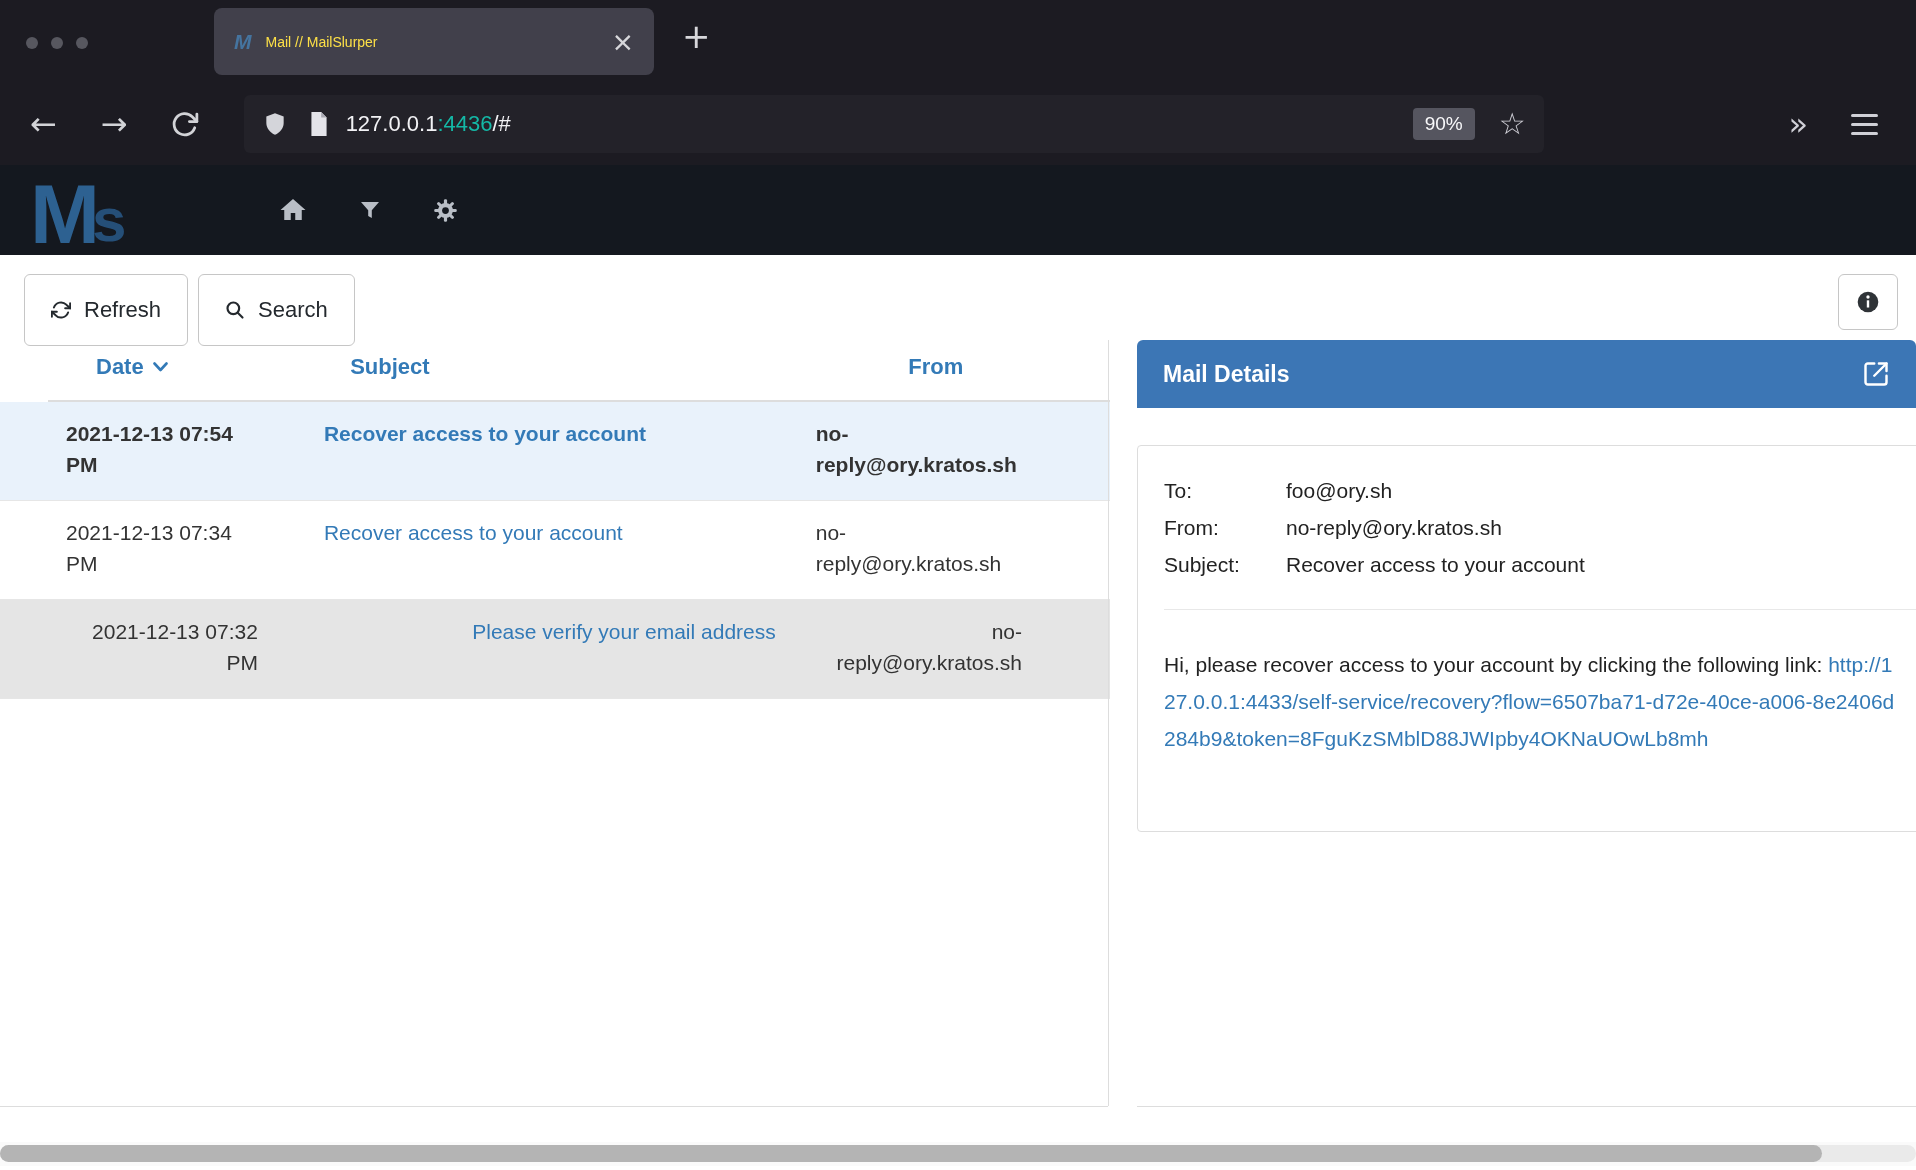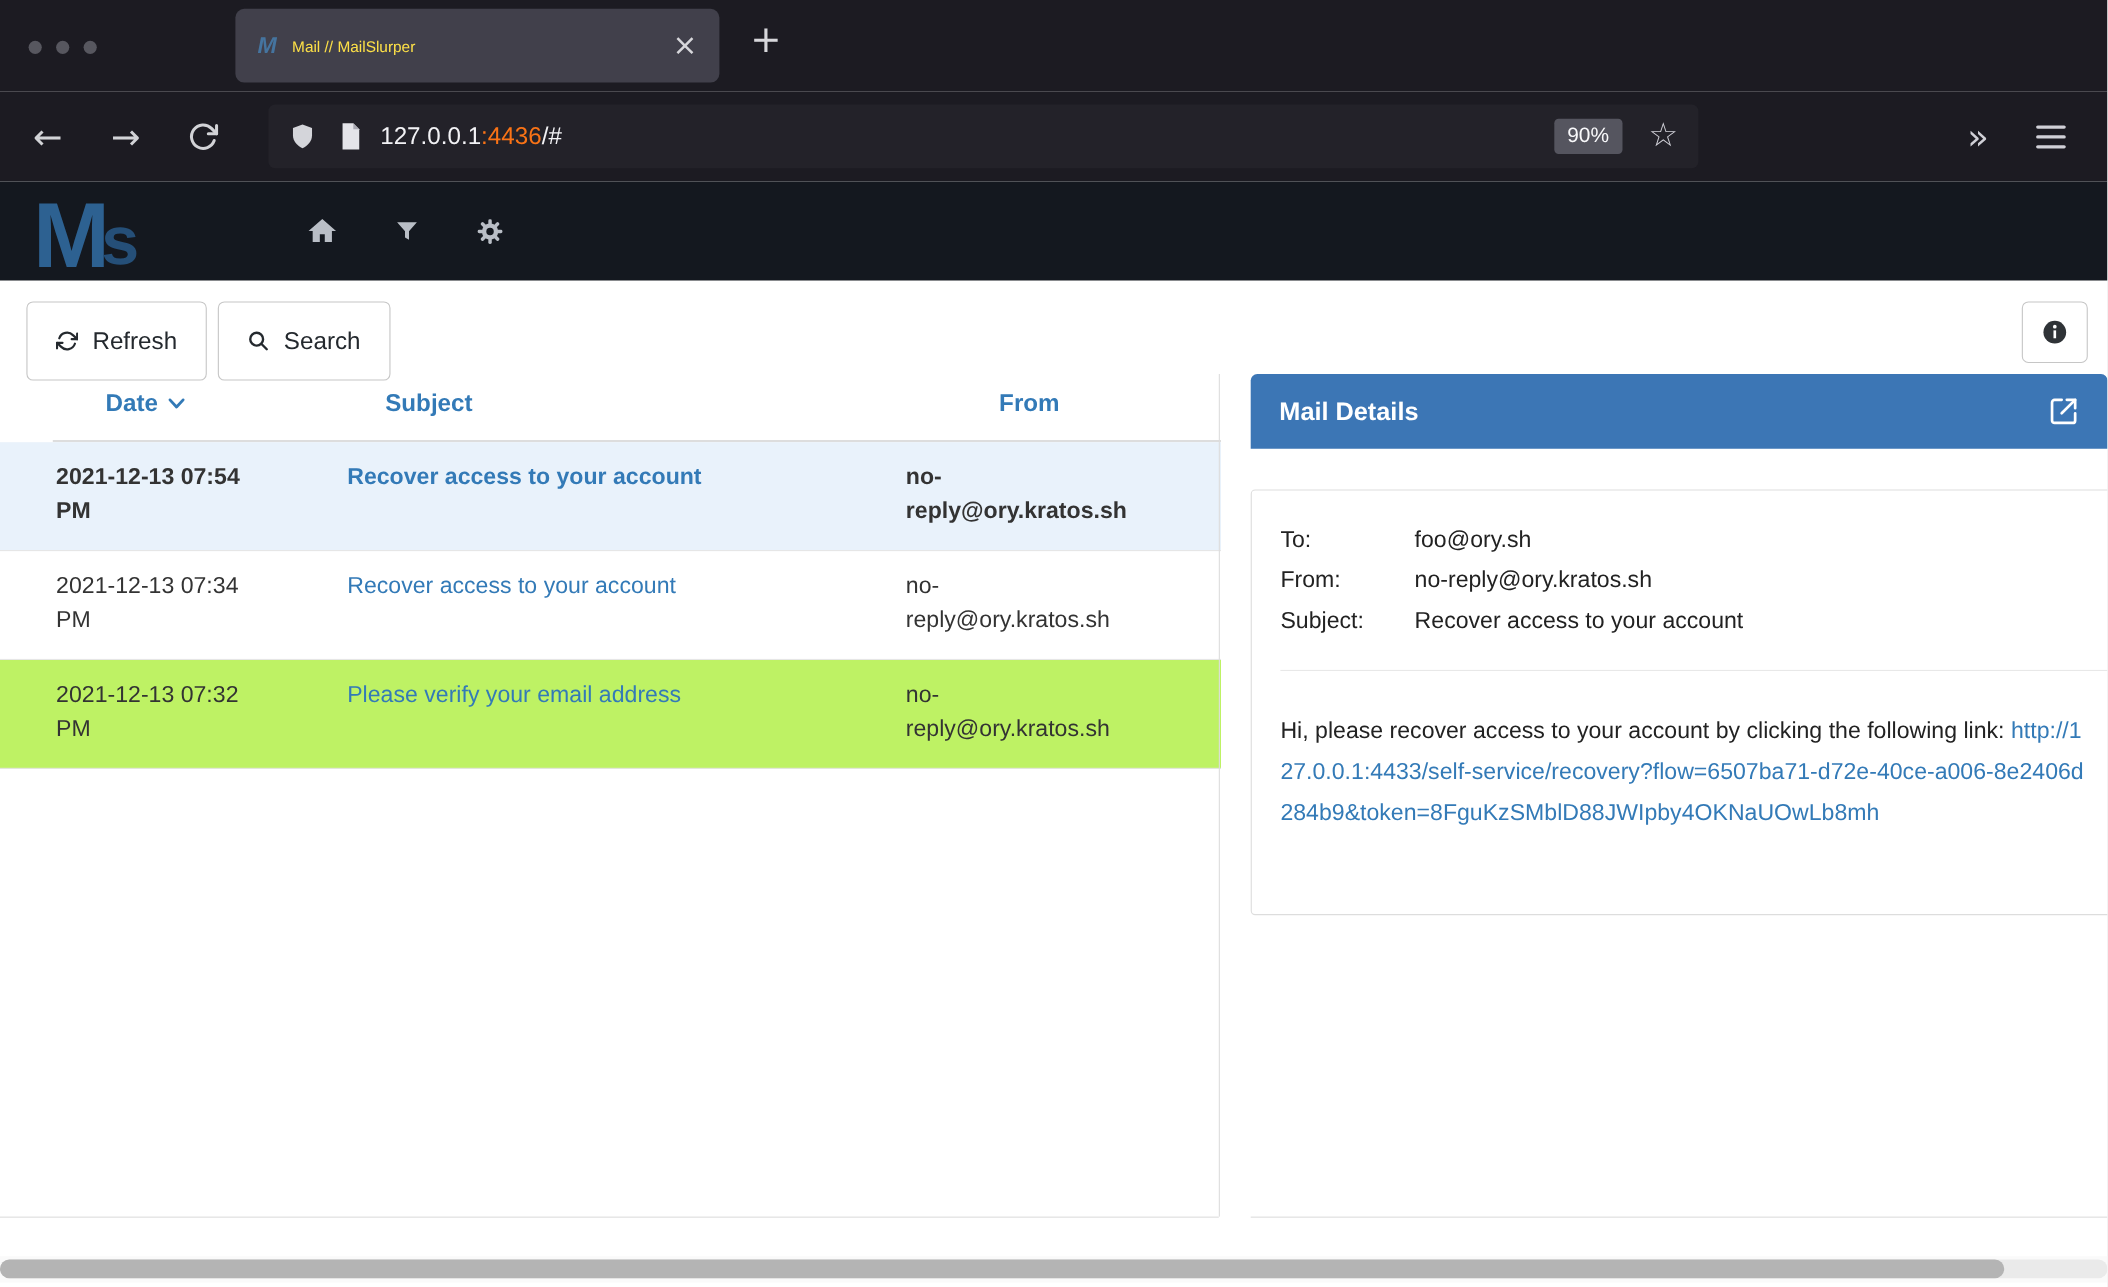--- a/index.html
+++ b/index.html
@@ -20,21 +20,21 @@
   .navbar{position:absolute;left:0;top:83px;width:100%;height:82px;background:#1c1b22;
           display:flex;align-items:center;}
   .glyph{font-family:"DejaVu Sans",sans-serif;}
   .nav-arrow{font-size:32px;color:#d2d3d7;line-height:1;}
   .nav-back{margin-left:30px;}
   .nav-fwd{margin-left:44px;}
   .nav-reload{margin-left:42px;display:flex;}
   .urlbar{margin-left:44px;width:1300px;height:58px;background:#232229;border-radius:6px;
           display:flex;align-items:center;padding:0 18px;box-sizing:border-box;}
   .url-text{font-size:22px;color:#f2f2f5;margin-left:16px;white-space:nowrap;}
-  .url-dim{color:#f97316;}
+  .url-dim{color:#14b8a6;}
   .zoom-chip{margin-left:auto;background:#55555f;color:#f9f9fb;border-radius:4px;
              padding:5px 12px;font-size:19px;}
   .star{font-size:30px;color:#d0d0d7;margin-left:24px;line-height:1;}
   .more{position:absolute;right:108px;font-size:32px;color:#d0d0d7;line-height:1;}
   .menu-icon{position:absolute;right:38px;display:flex;flex-direction:column;gap:6px;}
   .menu-icon span{display:block;width:27px;height:3px;background:#d0d0d7;border-radius:2px;}
 
   
   .appheader{position:absolute;left:0;top:165px;width:100%;height:90px;background:#14181f;}
   .logo{position:absolute;left:30px;top:0;height:90px;display:flex;align-items:flex-end;}
@@ -53,24 +53,24 @@
   
   .list{position:absolute;left:0;top:334px;width:1110px;}
   .list-head{display:flex;height:66px;align-items:center;border-bottom:2px solid #ddd;
              font-weight:bold;color:#337ab7;font-size:22px;margin-left:48px;}
   .col-date{width:314px;padding-left:48px;padding-right:66px;box-sizing:border-box;}
   .col-subject{width:511px;padding-right:40px;box-sizing:border-box;}
   .col-from{width:285px;padding-right:70px;box-sizing:border-box;}
   .list-head .col-from{padding-left:75px;}
   .head-date{display:flex;align-items:center;gap:9px;}
   .row{display:flex;border-bottom:1px solid #e6e6e6;font-size:21px;line-height:31px;
-       padding:16px 3px 20px;color:#333;}
+       padding:16px 18px 20px;color:#333;}
   .row .subject{color:#337ab7;}
   .row.selected{background:#e9f2fb;font-weight:bold;}
-  .row.alt{background:#bef264;}
+  .row.alt{background:#e5e5e5;text-align:right;}
 
   .vdivider{position:absolute;left:1108px;top:340px;width:1px;height:766px;background:#ddd;}
   .hline-left{position:absolute;left:0;top:1106px;width:1108px;height:1px;background:#ddd;}
   .hline-right{position:absolute;left:1137px;top:1106px;width:779px;height:1px;background:#ddd;}
 
   
   .details-header{position:absolute;left:1137px;top:340px;width:779px;height:68px;background:#3c76b5;
                   border-radius:6px 6px 0 0;display:flex;align-items:center;padding:0 26px;box-sizing:border-box;}
   .details-title{flex:1;color:#fff;font-size:23px;font-weight:bold;}
   .details-card{position:absolute;left:1137px;top:445px;width:827px;min-height:387px;border:1px solid #ddd;

